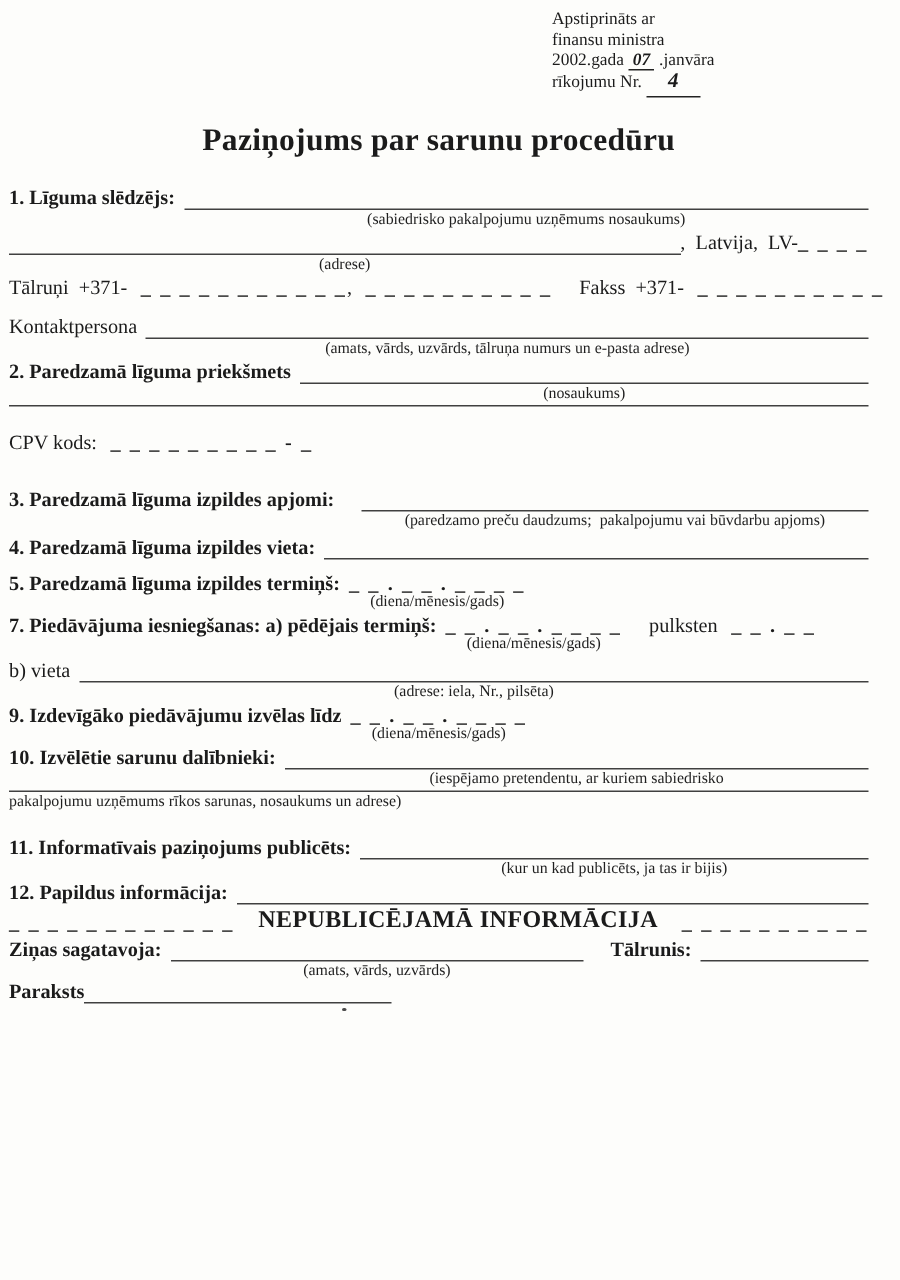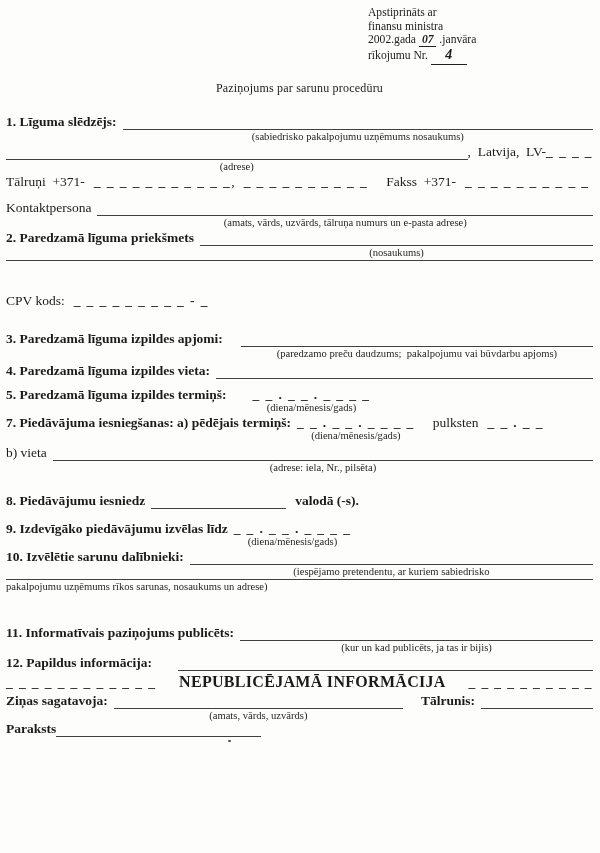--- a/index.html
+++ b/index.html
@@ -1,24 +1,24 @@
 <!DOCTYPE html>
 <html><head>
 <meta charset="utf-8">
 <style>
   html,body{margin:0;padding:0;background:#e9e9e6;}
   .page{
     position:relative;width:600px;height:853px;background:#fdfdfb;color:#1b1b1b;
     font-family:"Liberation Serif","DejaVu Serif",serif;font-size:13.5px;
-    padding:4px 7px 0 6px;box-sizing:border-box;overflow:hidden;
+    padding:4px 21px 0 6px;box-sizing:border-box;overflow:hidden;
   }
   .approval{margin-left:362px;font-size:11.6px;line-height:1.18;padding-top:2px;}
   .hand{font-style:italic;font-weight:bold;border-bottom:1px solid #222;padding:0 3px;}
   .hand2{display:inline-block;min-width:30px;text-align:center;font-size:14px;}
-  .title{text-align:center;font-size:12px;font-weight:normal;margin:16px 0 0 0;letter-spacing:.2px;}
+  .title{text-align:center;font-size:21px;font-weight:bold;margin:16px 0 0 0;letter-spacing:.2px;}
   .row{display:flex;align-items:flex-end;}
   .lbl{white-space:pre;}
   .b{font-weight:bold;}
   .fill{flex:1;border-bottom:1.2px solid #404040;height:15px;min-width:28px;}
   .fw{position:relative;flex:1;margin-left:6px;align-self:flex-end;}
   .fw .fill{display:block;width:100%;}
   .hint{font-size:10.6px;line-height:1.2;color:#1f1f1f;white-space:pre;}
   .fw .hint{position:absolute;top:100%;left:0;right:0;text-align:center;margin-top:1px;}
   .dash{white-space:pre;letter-spacing:1.4px;font-weight:bold;}
   .dw{position:relative;display:inline-block;margin-left:6px;}
@@ -27,22 +27,22 @@
   .center-hint{text-align:left;margin-top:1px;}
   .g{margin-left:9px;}
   .g2{margin-left:18px;}
   .w135{flex:none;width:135px;}
   .w110{flex:none;width:112px;margin-left:6px;}
   .w200{flex:none;width:205px;}
   .unpub{display:flex;align-items:flex-end;justify-content:space-between;}
   .unpub-title{font-weight:bold;font-size:16px;letter-spacing:.3px;}
   .dot{display:inline-block;width:3px;height:2.5px;background:#4a4a4a;border-radius:50%;}
   .dotrow{margin-left:222px;line-height:2px;}
-  .mt2{margin-top:2px;}.mt4{margin-top:4px;}.mt6{margin-top:6px;}.mt8{margin-top:8px;gap:20px;}
-  .mt10{margin-top:10px;}.mt12{margin-top:12px;}.mt14{margin-top:14px;}.mt16{margin-top:32px;}
+  .mt2{margin-top:2px;}.mt4{margin-top:4px;}.mt6{margin-top:6px;}.mt8{margin-top:8px;}
+  .mt10{margin-top:10px;}.mt12{margin-top:12px;}.mt14{margin-top:14px;}.mt16{margin-top:16px;}
   .mt18{margin-top:18px;}.mt22{margin-top:22px;gap:12px;}
   .hb12{margin-bottom:12px;}.hb14{margin-bottom:14px;}.hb16{margin-bottom:16px;}
 </style>
 </head>
 <body>
 
 <div class="page">
 
   <div class="approval">
     <div>Apstiprināts ar</div>
@@ -129,25 +129,20 @@
   </div>
 
   <div class="row mt4 hb14">
     <span class="lbl">b) vieta</span>
     <span class="fw">
         <span class="fill"></span>
         <span class="hint">(adrese: iela, Nr., pilsēta)</span>
       </span>
   </div>
 
-  <div class="row mt16">
-    <span class="lbl b">8. Piedāvājumu iesniedz</span>
-    <span class="fill w135" style="margin-left:6px"></span>
-    <span class="lbl b g">valodā (-s).</span>
-  </div>
 
   <div class="row mt12 hb12">
     <span class="lbl b">9. Izdevīgāko piedāvājumu izvēlas līdz</span>
     <span class="dw"><span class="dash">_ _ . _ _ . _ _ _ _</span><span class="hint">(diena/mēnesis/gads)</span></span>
   </div>
 
   <div class="row mt6 hb14">
     <span class="lbl b">10. Izvēlētie sarunu dalībnieki:</span>
     <span class="fw">
         <span class="fill"></span>

